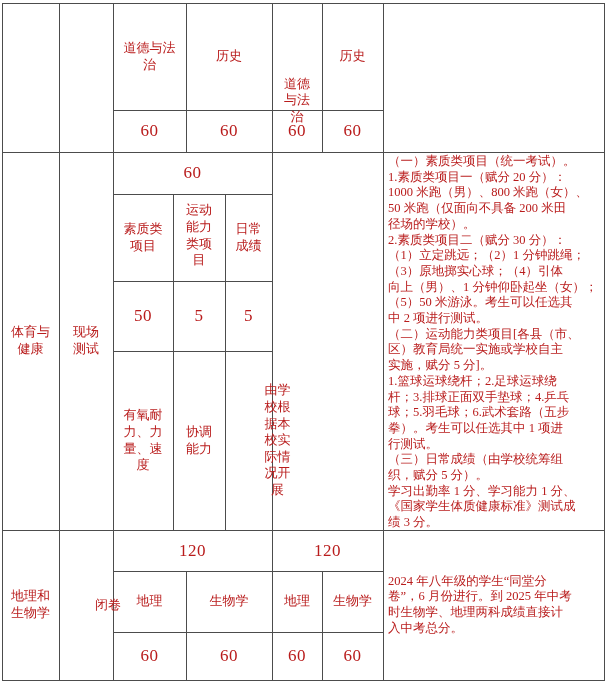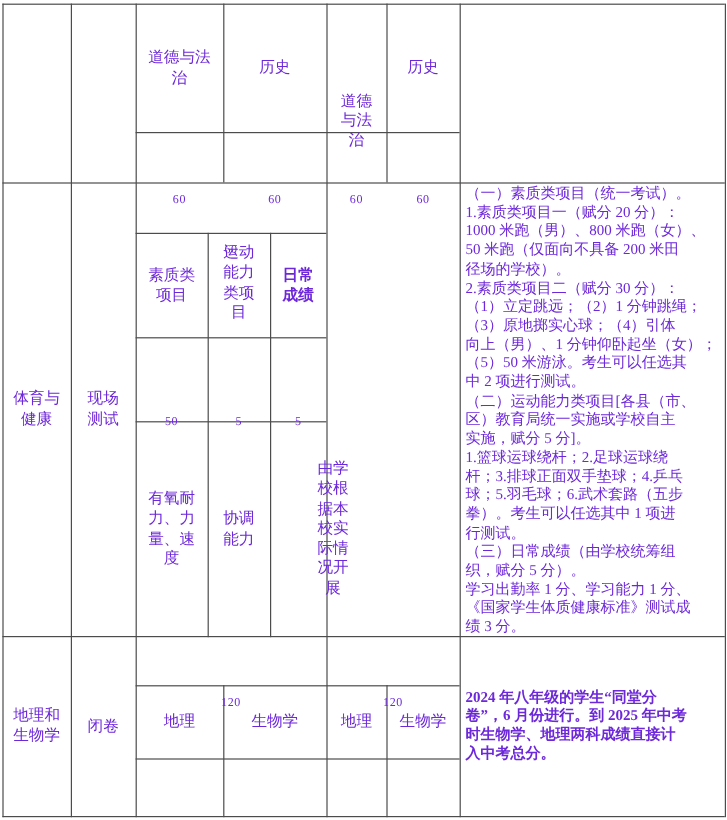--- a/index.html
+++ b/index.html
@@ -1,34 +1,34 @@
 <!DOCTYPE html>
 <html><head>
 <meta charset="utf-8">
 <style>
   html,body { margin:0; padding:0; background:#ffffff; }
   .canvas {
     position:relative; width:606px; height:683px; background:#ffffff;
     font-family:"Liberation Serif","DejaVu Serif",serif;
-    color:#6d28d9;
+    color:#b91c1c;
   }
   .hl { position:absolute; height:1px; background:#4c4c4c; }
   .vl { position:absolute; width:1px; background:#4c4c4c; }
   .cell {
     position:absolute; display:flex; align-items:center; justify-content:center;
     text-align:center; white-space:pre-line; font-size:13px; line-height:1.28;
     overflow:hidden;
   }
-  .num { font-size:10px; letter-spacing:0.5px;margin-top:36px; }
+  .num { font-size:17px; letter-spacing:0.5px; }
   .note {
     position:absolute; display:block; text-align:left; white-space:pre-line;
     font-size:12.5px; line-height:15.7px; padding:2px 2px 0 5px; overflow:hidden;
     box-sizing:border-box;
   }
-  .note-centered { display:flex; flex-direction:column; justify-content:center; padding-top:0;font-weight:bold; }
+  .note-centered { display:flex; flex-direction:column; justify-content:center; padding-top:0; }
 </style>
 </head>
 <body>
 
 <div class="canvas">
 
   <div class="hl" style="left:2px;   top:3px;   width:602px;"></div>
   <div class="hl" style="left:113px; top:110px; width:270px;"></div>
   <div class="hl" style="left:2px;   top:152px; width:602px;"></div>
   <div class="hl" style="left:113px; top:194px; width:159px;"></div>
@@ -68,21 +68,21 @@
 健康</div>
   <div class="cell" style="left:59px; top:152px; width:54px; height:378px;">现场
 测试</div>
   <div class="cell num" style="left:113px; top:152px; width:159px; height:42px;">60</div>
   <div class="cell" style="left:113px; top:194px; width:60px; height:87px;">素质类
 项目</div>
   <div class="cell" style="left:173px; top:192px; width:52px; height:87px;">运动
 能力
 类项
 目</div>
-  <div class="cell" style="left:225px; top:194px; width:47px; height:87px;font-weight:bold;">日常
+  <div class="cell" style="left:225px; top:194px; width:47px; height:87px;">日常
 成绩</div>
   <div class="cell num" style="left:113px; top:281px; width:60px; height:70px;">50</div>
   <div class="cell num" style="left:173px; top:281px; width:52px; height:70px;">5</div>
   <div class="cell num" style="left:225px; top:281px; width:47px; height:70px;">5</div>
   <div class="cell" style="left:113px; top:351px; width:60px; height:179px;">有氧耐
 力、力
 量、速
 度</div>
   <div class="cell" style="left:173px; top:351px; width:52px; height:179px;">协调
 能力</div>
@@ -113,21 +113,21 @@
 拳）。考生可以任选其中 1 项进
 行测试。
 （三）日常成绩（由学校统筹组
 织，赋分 5 分）。
 学习出勤率 1 分、学习能力 1 分、
 《国家学生体质健康标准》测试成
 绩 3 分。</div>
 
   <div class="cell" style="left:2px; top:530px; width:57px; height:150px;">地理和
 生物学</div>
-  <div class="cell" style="left:59px; top:530px; width:54px; height:150px;">闭卷</div>
+  <div class="cell" style="left:59px; top:530px; width:54px; height:150px;padding-left:22px;">闭卷</div>
   <div class="cell num" style="left:113px; top:530px; width:159px; height:41px;">120</div>
   <div class="cell num" style="left:272px; top:530px; width:111px; height:41px;">120</div>
   <div class="cell" style="left:113px; top:571px; width:73px; height:61px;">地理</div>
   <div class="cell" style="left:186px; top:571px; width:86px; height:61px;">生物学</div>
   <div class="cell" style="left:272px; top:571px; width:50px; height:61px;">地理</div>
   <div class="cell" style="left:322px; top:571px; width:61px; height:61px;">生物学</div>
   <div class="cell num" style="left:113px; top:632px; width:73px; height:48px;">60</div>
   <div class="cell num" style="left:186px; top:632px; width:86px; height:48px;">60</div>
   <div class="cell num" style="left:272px; top:632px; width:50px; height:48px;">60</div>
   <div class="cell num" style="left:322px; top:632px; width:61px; height:48px;">60</div>

